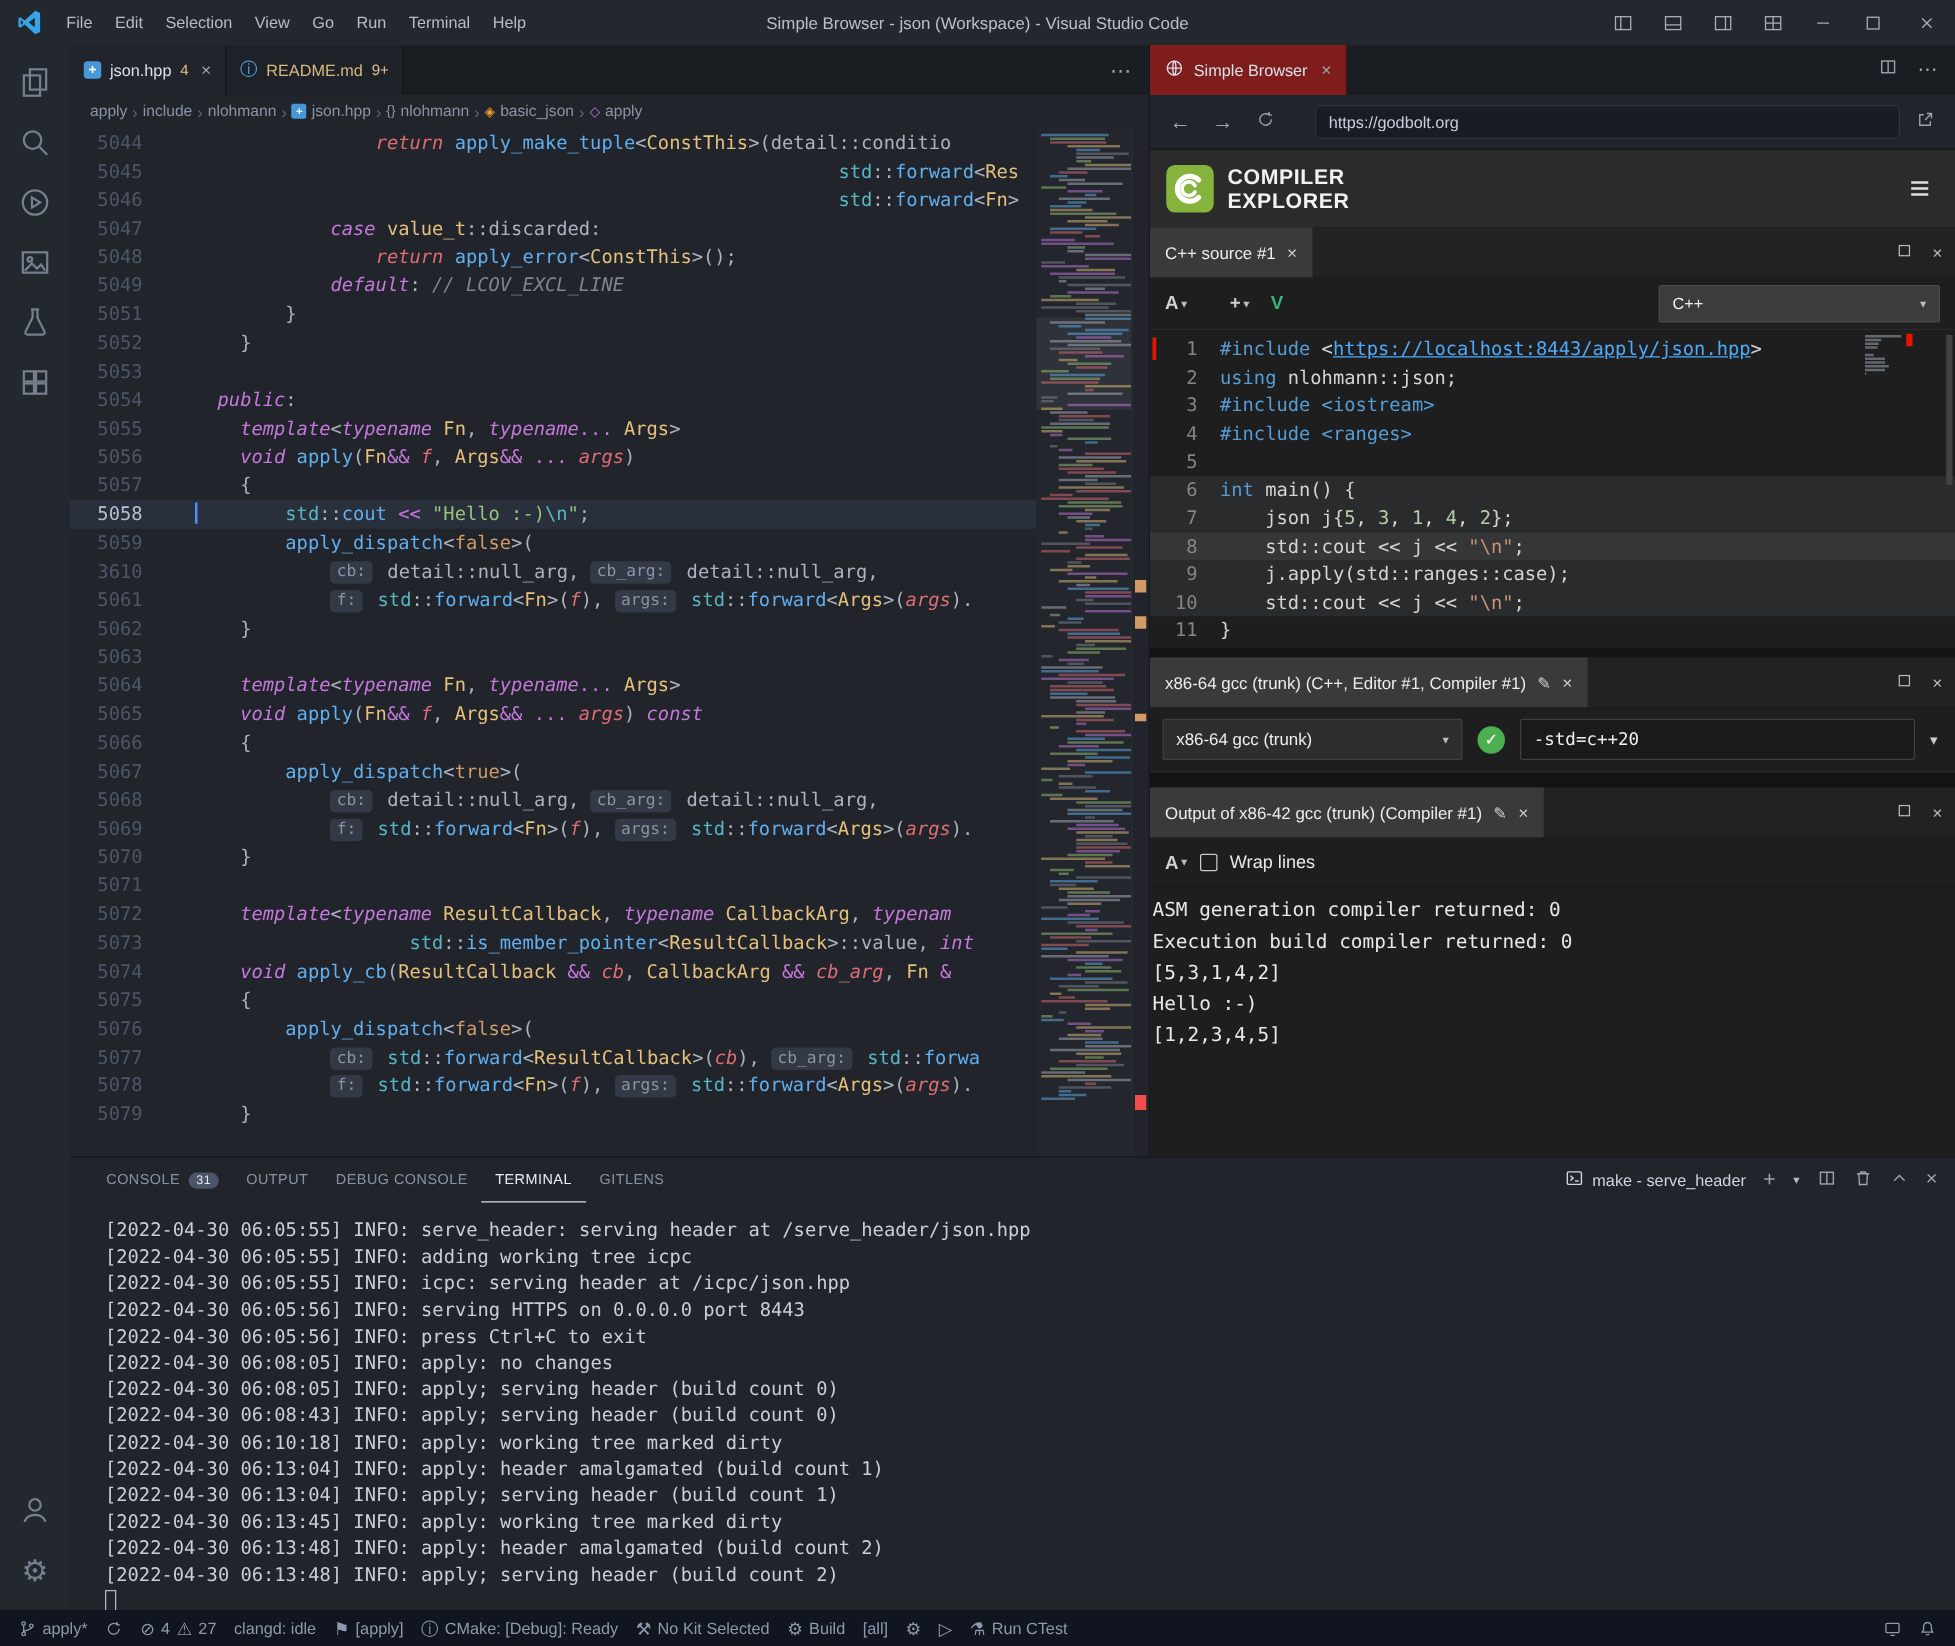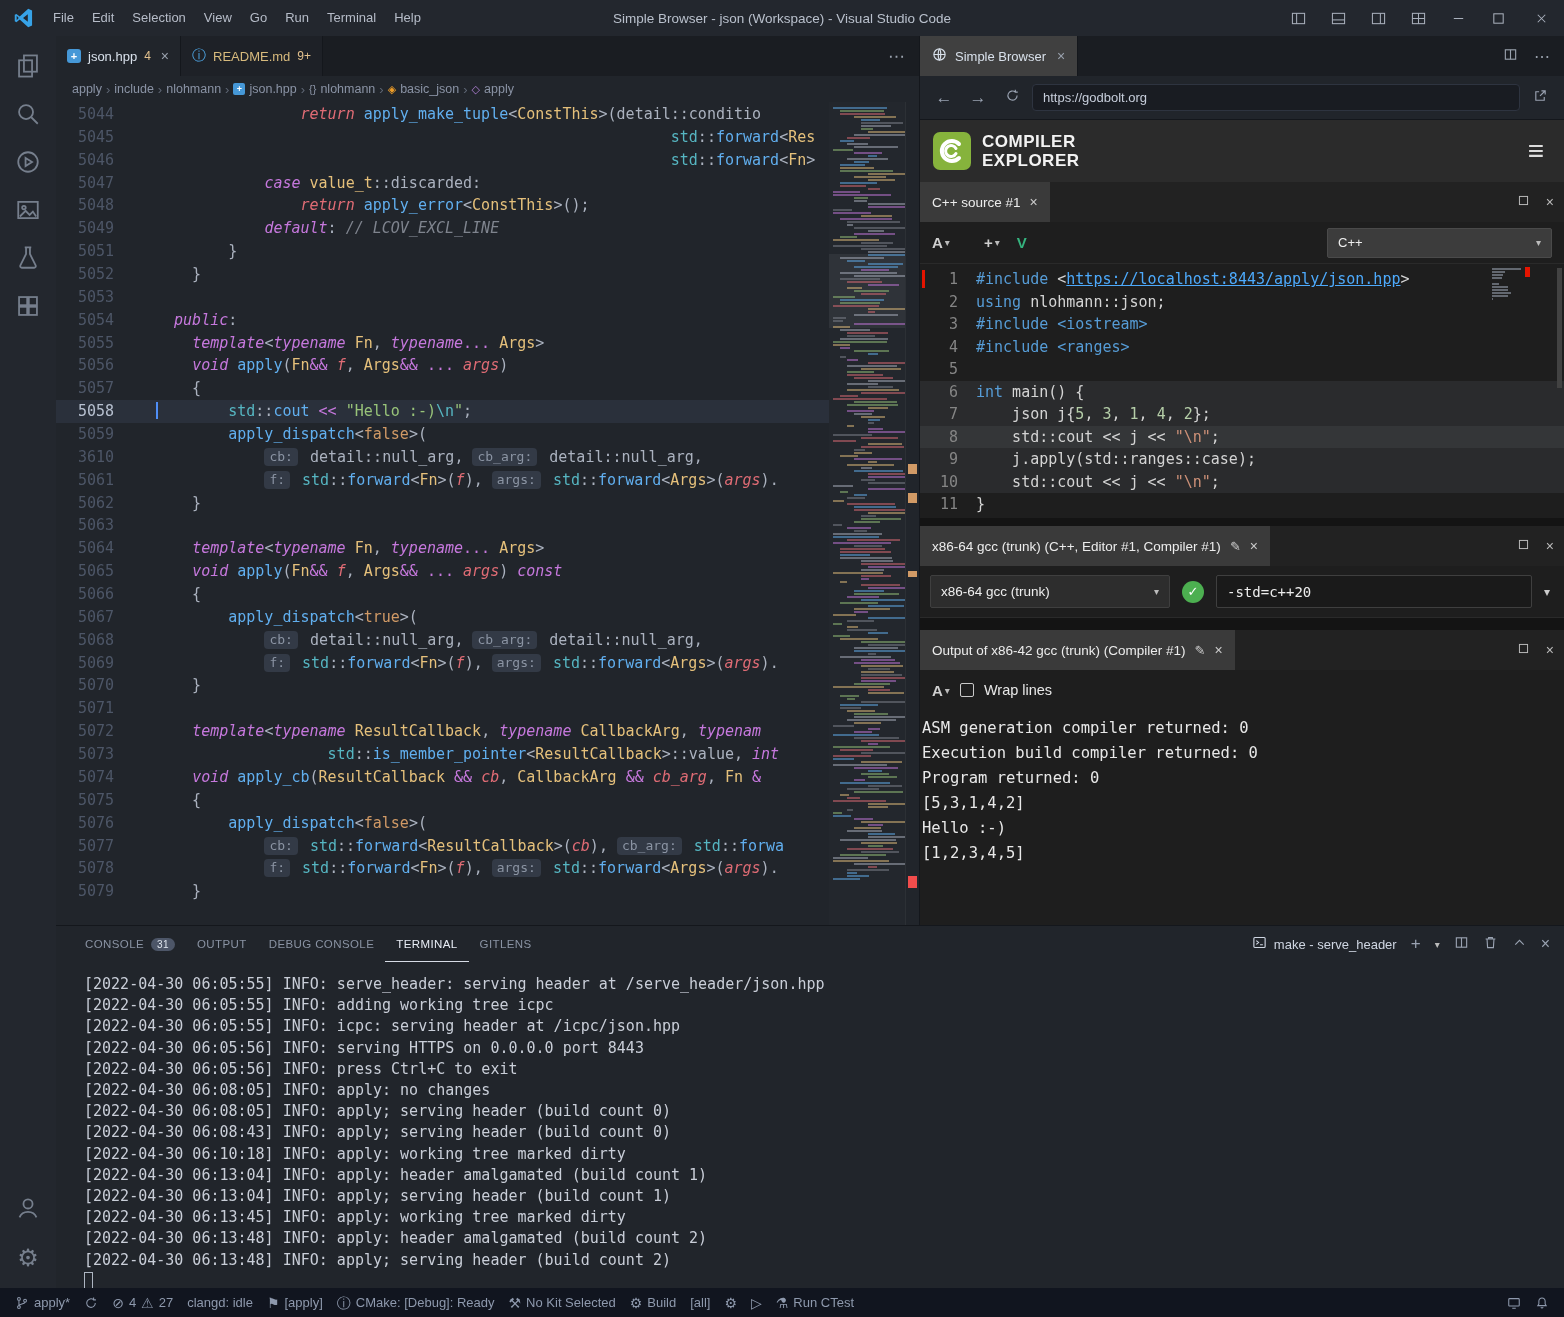--- a/index.html
+++ b/index.html
@@ -70,28 +70,28 @@
   .tk.inlay { background:#333a46; color:#8b94a3; border-radius:4px; padding:0 5px; margin-right:3px; font-size:13px; font-style:normal; display:inline-block; height:18px; line-height:18px; vertical-align:1px; }
 
   .minimap { width:76px; flex:none; background:#23272d; position:relative; overflow:hidden; padding-top:4px; }
   .mm-slider { position:absolute; left:0; right:0; top:152px; height:74px; background:rgba(255,255,255,0.06); }
   .ruler { width:14px; flex:none; background:#21252b; border-left:1px solid rgba(255,255,255,0.05); position:relative; }
   .rm { position:absolute; left:2px; right:2px; }
 
   
   .browser { width:644px; flex:none; display:flex; flex-direction:column; min-width:0; background:#1e1e1e; }
   .b-tabbar { height:40px; flex:none; background:#1a1d22; display:flex; align-items:stretch; }
-  .b-tab { display:flex; align-items:center; gap:8px; padding:0 12px; background:#404040; color:#d8e0ea; font-size:13px; border-right:1px solid #14171c; }
+  .b-tab { display:flex; align-items:center; gap:8px; padding:0 12px; background:#7f1d1d; color:#d8e0ea; font-size:13px; border-right:1px solid #14171c; }
   .b-tab .ico svg { width:15px; height:15px; }
   .b-actions { margin-left:auto; display:flex; align-items:center; gap:16px; padding-right:14px; color:#9aa2ae; font-size:16px; }
   .b-actions .ico svg { width:15px; height:15px; }
   .b-nav { height:44px; flex:none; background:#21252b; border-bottom:1px solid #14171c; display:flex; align-items:center; gap:6px; padding:0 10px; }
   .nav-btn { width:28px; height:28px; display:flex; align-items:center; justify-content:center; color:#9aa3b2; font-size:17px; }
   .nav-btn .ico svg { width:15px; height:15px; }
-  .url { flex:1; height:27px; background:#191c22; border:1px solid #2e3440; border-radius:4px; color:#c7cedb; font-size:13px; padding:0 10px; font-family:"Liberation Sans",sans-serif; outline:none; }
+  .url { flex:1; height:27px; background:#191c22; border:1px solid #2e3440; border-radius:4px; color:#c7cedb; font-size:13px; padding:0 10px; font-family:"Liberation Sans",sans-serif; outline:none;margin-left:20px; }
   .b-content { flex:1; background:#141414; min-height:0; display:flex; flex-direction:column; position:relative; }
 
   .ce-top { height:62px; flex:none; background:#2b2b2b; display:flex; align-items:center; gap:10px; padding:0 12px; }
   .ce-logo { width:40px; height:40px; flex:none; }
   .ce-name { font-weight:bold; color:#f2f2f2; font-size:17px; line-height:19px; letter-spacing:0.5px; }
   .burger { margin-left:auto; color:#dddddd; font-size:28px; padding-right:8px; }
 
   .pane-hd { height:40px; flex:none; background:#222222; display:flex; align-items:center; padding-right:10px; }
   .pane-tab { height:40px; background:#3a3a3a; display:flex; align-items:center; gap:9px; padding:0 12px; color:#ececec; font-size:13.5px; }
   .pane-tab .edit-ic { color:#cccccc; font-size:13px; }
@@ -810,21 +810,20 @@
                   <b>A</b>
                   <span class="caret">▾</span>
                 </span>
               <span class="cbx"></span>
               <span class="wrap-label">Wrap lines</span>
             </div>
 
             <div class="gb-out" id="gb-out">
                 <div class="out-line">ASM generation compiler returned: 0</div>
                 <div class="out-line">Execution build compiler returned: 0</div>
-                <div class="out-line">Program returned: 0</div>
                 <div class="out-line"> [5,3,1,4,2]</div>
                 <div class="out-line"> Hello :-)</div>
                 <div class="out-line"> [1,2,3,4,5]</div>
               </div>
           </div>
         </div>
       </div>
 
       <div class="panel">
         <div class="panel-tabs">

